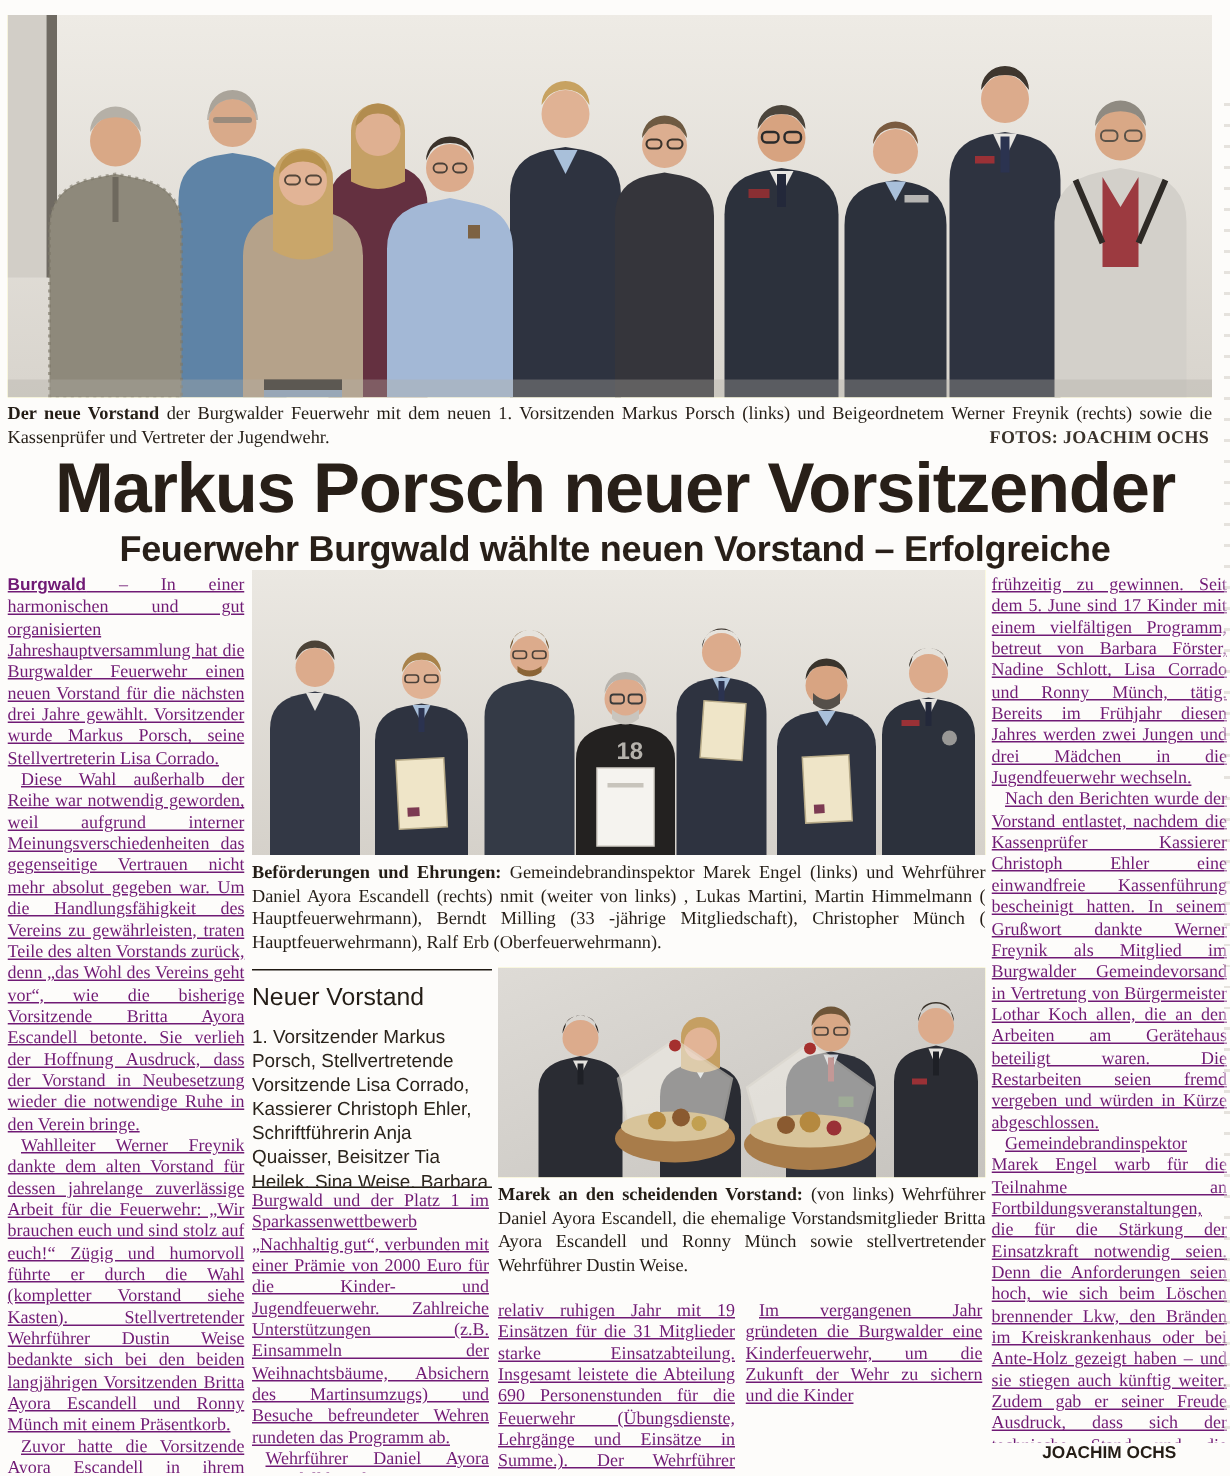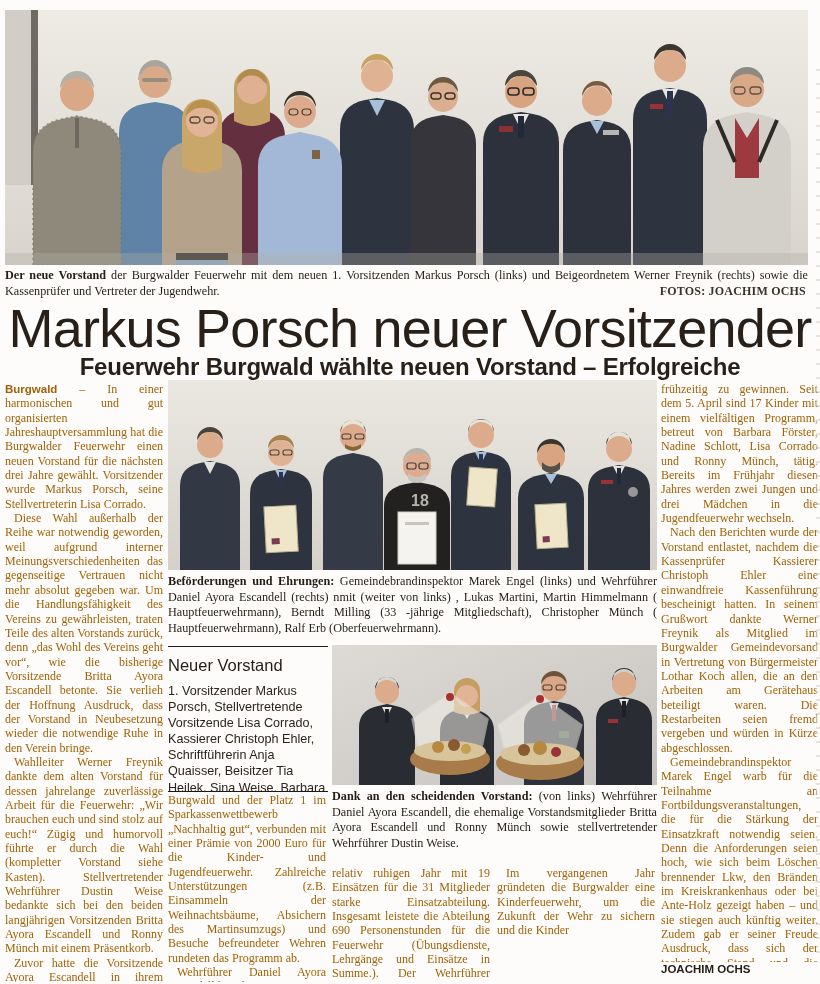--- a/index.html
+++ b/index.html
@@ -16,37 +16,37 @@
     font-family:Liberation Serif, serif;font-size:12.2px;line-height:15.6px;
     text-align:justify;color:#241d16;
   }
   .caption b{font-weight:bold;}
   .credit{
     position:absolute;right:2px;bottom:1px;font-size:12px;font-weight:bold;
     color:#3a332b;letter-spacing:.2px;background:#fdfcfa;padding-left:6px;
   }
   
   .headline{
-    font-size:54px;font-weight:normal;letter-spacing:-.8px;text-align:center;
+    font-size:47px;font-weight:bold;letter-spacing:-.8px;text-align:center;
     color:#281f18;white-space:nowrap;
   }
   .subheadline{
     font-size:24px;font-weight:bold;text-align:center;color:#281f18;letter-spacing:-.2px;
   }
   
   .bodytext{
     font-family:"Liberation Serif","DejaVu Serif",serif;
     font-size:12px;line-height:14.35px;text-align:justify;
-    color:#a16207;overflow:hidden;hyphens:auto;-webkit-hyphens:auto;
+    color:#701a75;overflow:hidden;hyphens:auto;text-decoration:underline;-webkit-hyphens:auto;
   }
   .bodytext p{margin:0;text-indent:9px;}
   .bodytext p.nf{text-indent:0;}
   .bodytext b.lead{font-weight:bold;font-family:"Liberation Sans",sans-serif;font-size:11.5px;}
   .author{
-    text-align:left;font-family:"Liberation Sans",sans-serif;
+    text-align:center;font-family:"Liberation Sans",sans-serif;
     font-weight:bold;font-size:11.5px;color:#241d16;
   }
   
   .infobox{
     border-top:1.6px solid #1f1913;border-bottom:1.6px solid #1f1913;
     padding:9px 2px 4px 0;overflow:hidden;
   }
   .infobox-title{font-size:16.5px;font-weight:normal;color:#241d16;margin:0 0 8px 0;}
   .infobox-body{
     font-size:12.6px;line-height:16.1px;color:#2b241c;text-align:left;
@@ -322,30 +322,30 @@
       <ellipse cx="0" cy="-7" rx="40" ry="11" fill="#d8c49a"></ellipse>
       <circle cx="-16" cy="-11" r="6" fill="#8a5a30"></circle>
         <circle cx="0" cy="-13" r="7" fill="#b5893f"></circle>
         <circle cx="16" cy="-9" r="5" fill="#9a3136"></circle>
       <circle cx="0" cy="-62" r="4" fill="#a5302e"></circle>
     </g>
   </svg>
 </div>
 
 <div class="abs caption" style="left:332px;top:789px;width:325px;height:64px;">
-  <b>Dank an den scheidenden Vorstand:</b><span> (von links) Wehrführer Daniel Ayora Escandell, die ehemalige Vorstandsmitglieder Britta Ayora Escandell und Ronny Münch sowie stellvertretender Wehrführer Dustin Weise.</span>
+  <b>Marek an den scheidenden Vorstand:</b><span> (von links) Wehrführer Daniel Ayora Escandell, die ehemalige Vorstandsmitglieder Britta Ayora Escandell und Ronny Münch sowie stellvertretender Wehrführer Dustin Weise.</span>
 </div>
 
 <div class="abs bodytext" style="left:332px;top:866px;width:158px;height:116px;">
   <p class="nf">relativ ruhigen Jahr mit 19 Einsätzen für die 31 Mitglieder starke Einsatzabteilung. Insgesamt leistete die Abteilung 690 Personenstunden für die Feuerwehr (Übungsdienste, Lehrgänge und Einsätze in Summe.). Der Wehrführer sprach vier Beförderun-</p>
 </div>
 <div class="abs bodytext" style="left:497px;top:866px;width:158px;height:116px;">
   <p>Im vergangenen Jahr gründeten die Burgwalder eine Kinderfeuerwehr, um die Zukunft der Wehr zu sichern und die Kinder</p>
 </div>
 
 <div class="abs bodytext" style="left:661px;top:382px;width:157px;height:580px;">
-  <p class="nf">frühzeitig zu gewinnen. Seit dem 5. April sind 17 Kinder mit einem vielfältigen Programm, betreut von Barbara Förster, Nadine Schlott, Lisa Corrado und Ronny Münch, tätig. Bereits im Frühjahr diesen Jahres werden zwei Jungen und drei Mädchen in die Jugendfeuerwehr wechseln.</p>
+  <p class="nf">frühzeitig zu gewinnen. Seit dem 5. June sind 17 Kinder mit einem vielfältigen Programm, betreut von Barbara Förster, Nadine Schlott, Lisa Corrado und Ronny Münch, tätig. Bereits im Frühjahr diesen Jahres werden zwei Jungen und drei Mädchen in die Jugendfeuerwehr wechseln.</p>
   <p>Nach den Berichten wurde der Vorstand entlastet, nachdem die Kassenprüfer Kassierer Christoph Ehler eine einwandfreie Kassenführung bescheinigt hatten. In seinem Grußwort dankte Werner Freynik als Mitglied im Burgwalder Gemeindevorsand in Vertretung von Bürgermeister Lothar Koch allen, die an den Arbeiten am Gerätehaus beteiligt waren. Die Restarbeiten seien fremd vergeben und würden in Kürze abgeschlossen.</p>
   <p>Gemeindebrandinspektor Marek Engel warb für die Teilnahme an Fortbildungsveranstaltungen, die für die Stärkung der Einsatzkraft notwendig seien. Denn die Anforderungen seien hoch, wie sich beim Löschen brennender Lkw, den Bränden im Kreiskrankenhaus oder bei Ante-Holz gezeigt haben – und sie stiegen auch künftig weiter. Zudem gab er seiner Freude Ausdruck, dass sich der technische Stand und die Einrichtung der Gebäude verbessert hätten. Nun gelte es, diese in den nächsten Jahren instandzuhalten. Die Versammlung endete mit einem gemütlichen Beisammensein.</p>
 </div>
 <div class="abs author" style="left:661px;top:963px;width:157px;">JOACHIM OCHS</div>
 
 <div class="abs edge-strip"></div>
 
 </body></html>

